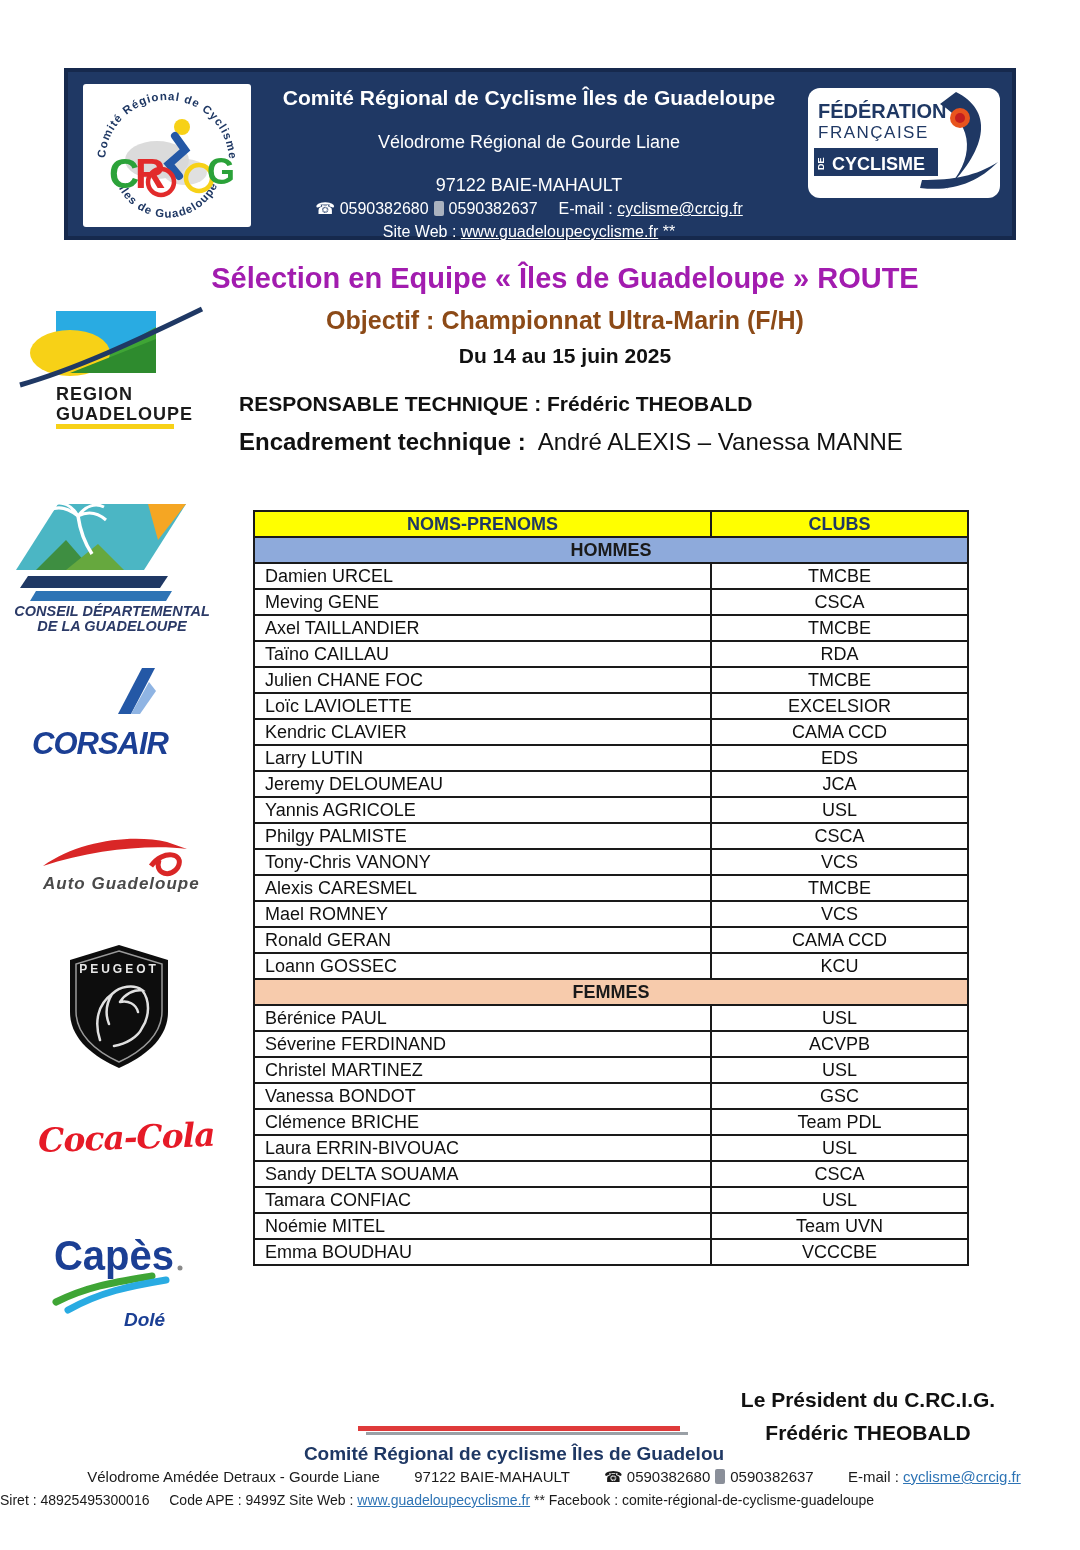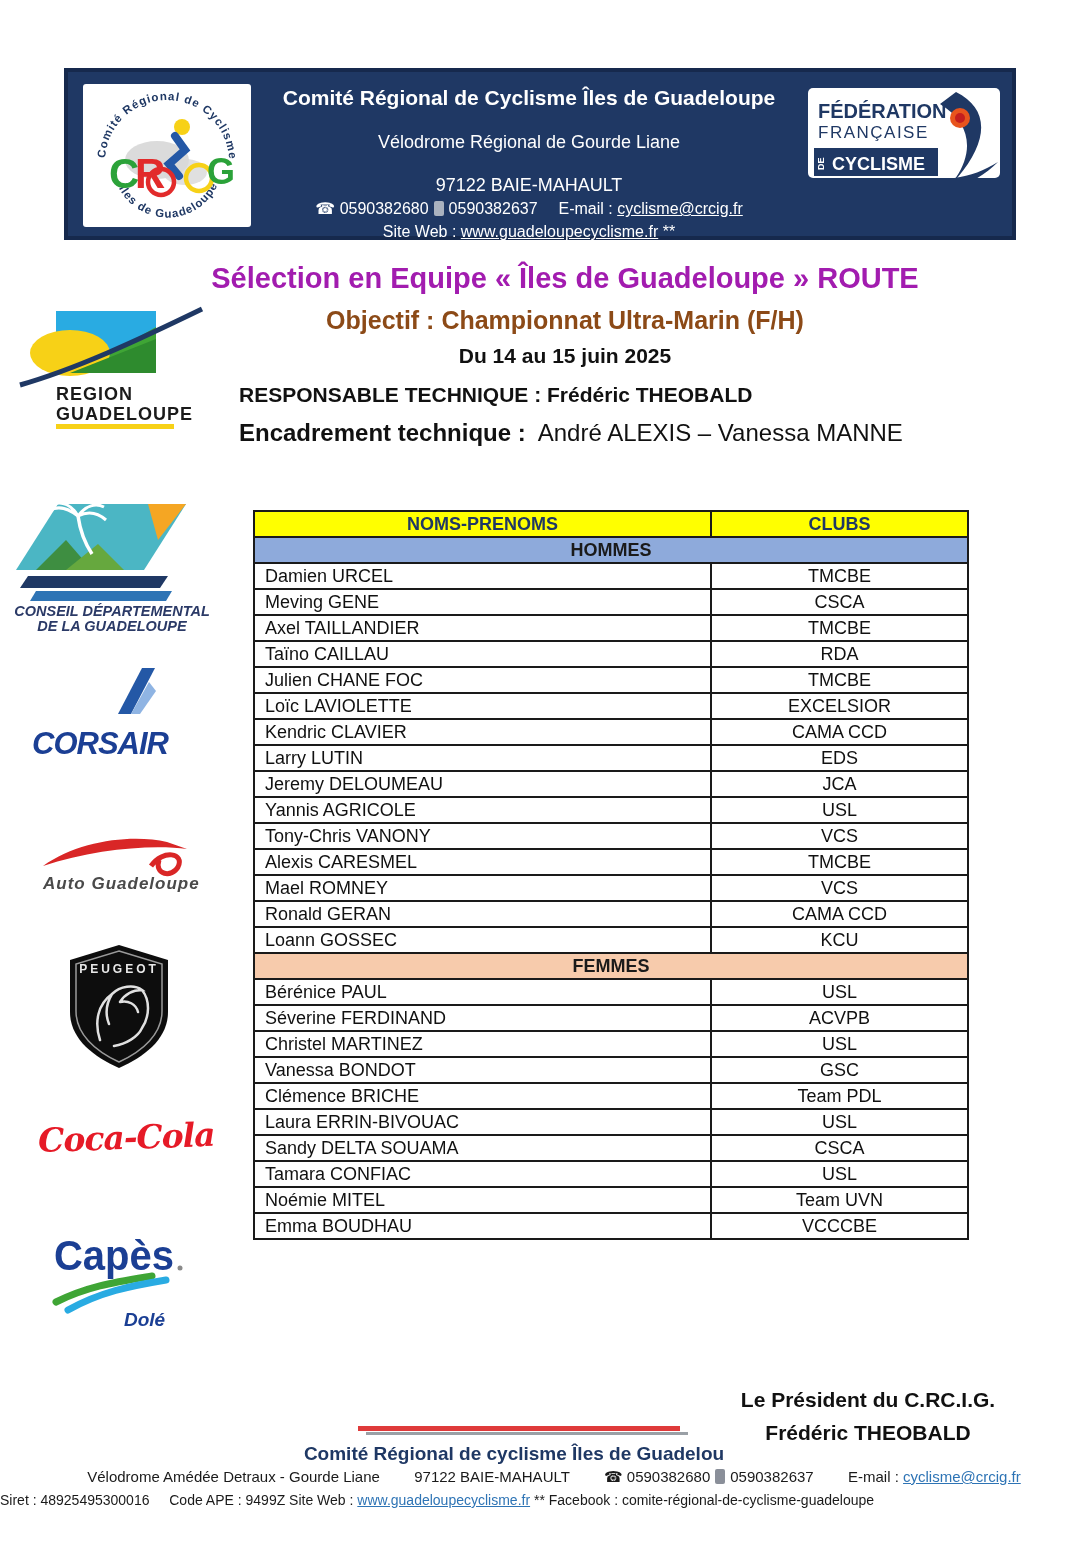--- a/index.html
+++ b/index.html
@@ -24,36 +24,36 @@
   }
   .hdr-center {
     position: absolute; left: 196px; right: 218px; top: 8px;
     color: #ffffff; text-align: center; line-height: 1.25;
   }
   .hdr-title { font-size: 21px; font-weight: bold; margin-top: 5px; }
   .hdr-line  { font-size: 18px; margin-top: 20px; }
   .hdr-small { font-size: 16px; margin-top: 3px; }
   .hdr a, .hdr .u { color:#ffffff; text-decoration: underline; }
   .ffc-box {
-    position: absolute; right: 12px; top: 16px; width: 192px; height: 90px;
-    background: #ffffff; border-radius: 5px; overflow: hidden;
+    position: absolute; right: 12px; top: 16px; width: 192px; height: 110px;
+    background: #ffffff; border-radius: 12px; overflow: hidden;
   }
   .fax-chip {
     display:inline-block; width:10px; height:15px; background:#aab2bf;
     border-radius:2px; margin:0 5px; vertical-align:-2px;
   }
   .fax-chip.dark { background:#8a8f99; }
 
   
   .title-block { position:absolute; left: 95px; top: 262px; width: 940px; text-align:center; }
   .title-main { color:#a21caf; font-size: 29px; font-weight: bold; }
   .title-obj  { color:#8C4A17; font-size: 25px; font-weight: bold; margin-top: 11px; }
   .title-date { color:#111111; font-size: 21px; font-weight: bold; margin-top: 9px; }
 
-  .staff-block { position:absolute; left:239px; top:383px; width: 720px; }
+  .staff-block { position:absolute; left:239px; top:392px; width: 720px; }
   .staff-l1 { font-size:21px; font-weight:bold; color:#111; }
   .staff-l2 { font-size:24px; color:#111; margin-top:12px; }
   .staff-l2 b { font-weight:bold; }
 
   
   .sel-table {
     position:absolute; left:253px; top:510px; width:716px;
     border-collapse: collapse; table-layout: fixed;
     font-size: 18px; color:#111;
   }
@@ -224,20 +224,24 @@
         </tr>
         <tr>
           <td class="name-cell">Jeremy DELOUMEAU</td>
           <td class="club-cell">JCA</td>
         </tr>
         <tr>
           <td class="name-cell">Yannis AGRICOLE</td>
           <td class="club-cell">USL</td>
         </tr>
         <tr>
+          <td class="name-cell">Philgy PALMISTE</td>
+          <td class="club-cell">CSCA</td>
+        </tr>
+        <tr>
           <td class="name-cell">Tony-Chris VANONY</td>
           <td class="club-cell">VCS</td>
         </tr>
         <tr>
           <td class="name-cell">Alexis CARESMEL</td>
           <td class="club-cell">TMCBE</td>
         </tr>
         <tr>
           <td class="name-cell">Mael ROMNEY</td>
           <td class="club-cell">VCS</td>

